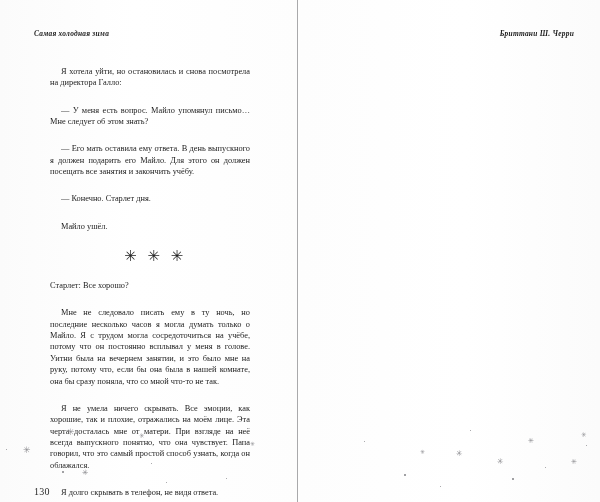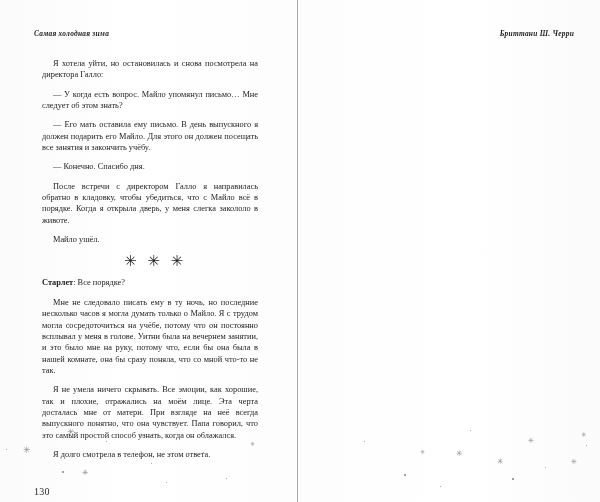--- a/index.html
+++ b/index.html
@@ -72,26 +72,26 @@
     line-height: 11.35px;
     color: #1c1c1c;
     text-align: justify;
     text-justify: inter-word;
     -webkit-hyphens: none;
     hyphens: none;
   }
   .textblock-left  { left: 34px;  width: 232px; }
 
   .textblock p {
-    margin: 8px;
+    margin: 16px;
     text-indent: 11px;
   }
   .textblock p.noindent { text-indent: 0; }
 
-  .speaker { font-weight: bold; }
+  .speaker { font-weight: normal; }
 
   .divider {
     margin: 7px 0 6px 0;
     text-align: center;
     text-indent: 0;
     font-size: 15px;
     letter-spacing: 3.5px;
     line-height: 16px;
     color: #232323;
   }
@@ -128,33 +128,32 @@
 
   <div class="paper-tint-left"></div>
   <div class="paper-tint-right"></div>
 
   <div class="page page-left">
 
     <div class="running-head running-head-left">Самая холодная зима</div>
 
     <div class="textblock textblock-left">
       <p>Я хотела уйти, но остановилась и снова посмотрела на директора Галло:</p>
-      <p>— У когда есть вопрос. Майло упомянул письмо… Мне следует об этом знать?</p>
-      <p>— Его мать оставила ему письмо. В день выпускного я должен подарить его Майло. Для этого он должен посещать все занятия и закончить учёбу.</p>
-      <p>— Конечно. Спасибо дня.</p>
-      <p>После встречи с директором Галло я направилась обратно в кладовку, чтобы убедиться, что с Майло всё в порядке. Когда я открыла дверь, у меня слегка закололо в животе.</p>
+      <p>— У меня есть вопрос. Майло упомянул письмо… Мне следует об этом знать?</p>
+      <p>— Его мать оставила ему ответа. В день выпускного я должен подарить его Майло. Для этого он должен посещать все занятия и закончить учёбу.</p>
+      <p>— Конечно. Старлет дня.</p>
       <p>Майло ушёл.</p>
 
       <p class="divider">✳ ✳ ✳</p>
 
-      <p class="noindent"><span class="speaker">Старлет</span><span>: Все порядке?</span></p>
+      <p class="noindent"><span class="speaker">Старлет</span><span>: Все хорошо?</span></p>
 
       <p>Мне не следовало писать ему в ту ночь, но последние несколько часов я могла думать только о Майло. Я с трудом могла сосредоточиться на учёбе, потому что он постоянно всплывал у меня в голове. Уитни была на вечернем занятии, и это было мне на руку, потому что, если бы она была в нашей комнате, она бы сразу поняла, что со мной что-то не так.</p>
       <p>Я не умела ничего скрывать. Все эмоции, как хорошие, так и плохие, отражались на моём лице. Эта черта досталась мне от матери. При взгляде на неё всегда выпускного понятно, что она чувствует. Папа говорил, что это самый простой способ узнать, когда он облажался.</p>
-      <p>Я долго смотрела в телефон, не этом ответа.</p>
+      <p>Я долго скрывать в телефон, не видя ответа.</p>
     </div>
 
     <div class="folio">130</div>
   </div>
 
   <div class="page page-right">
 
     <div class="running-head running-head-right">Бриттани Ш. Черри</div>
 
   </div>

